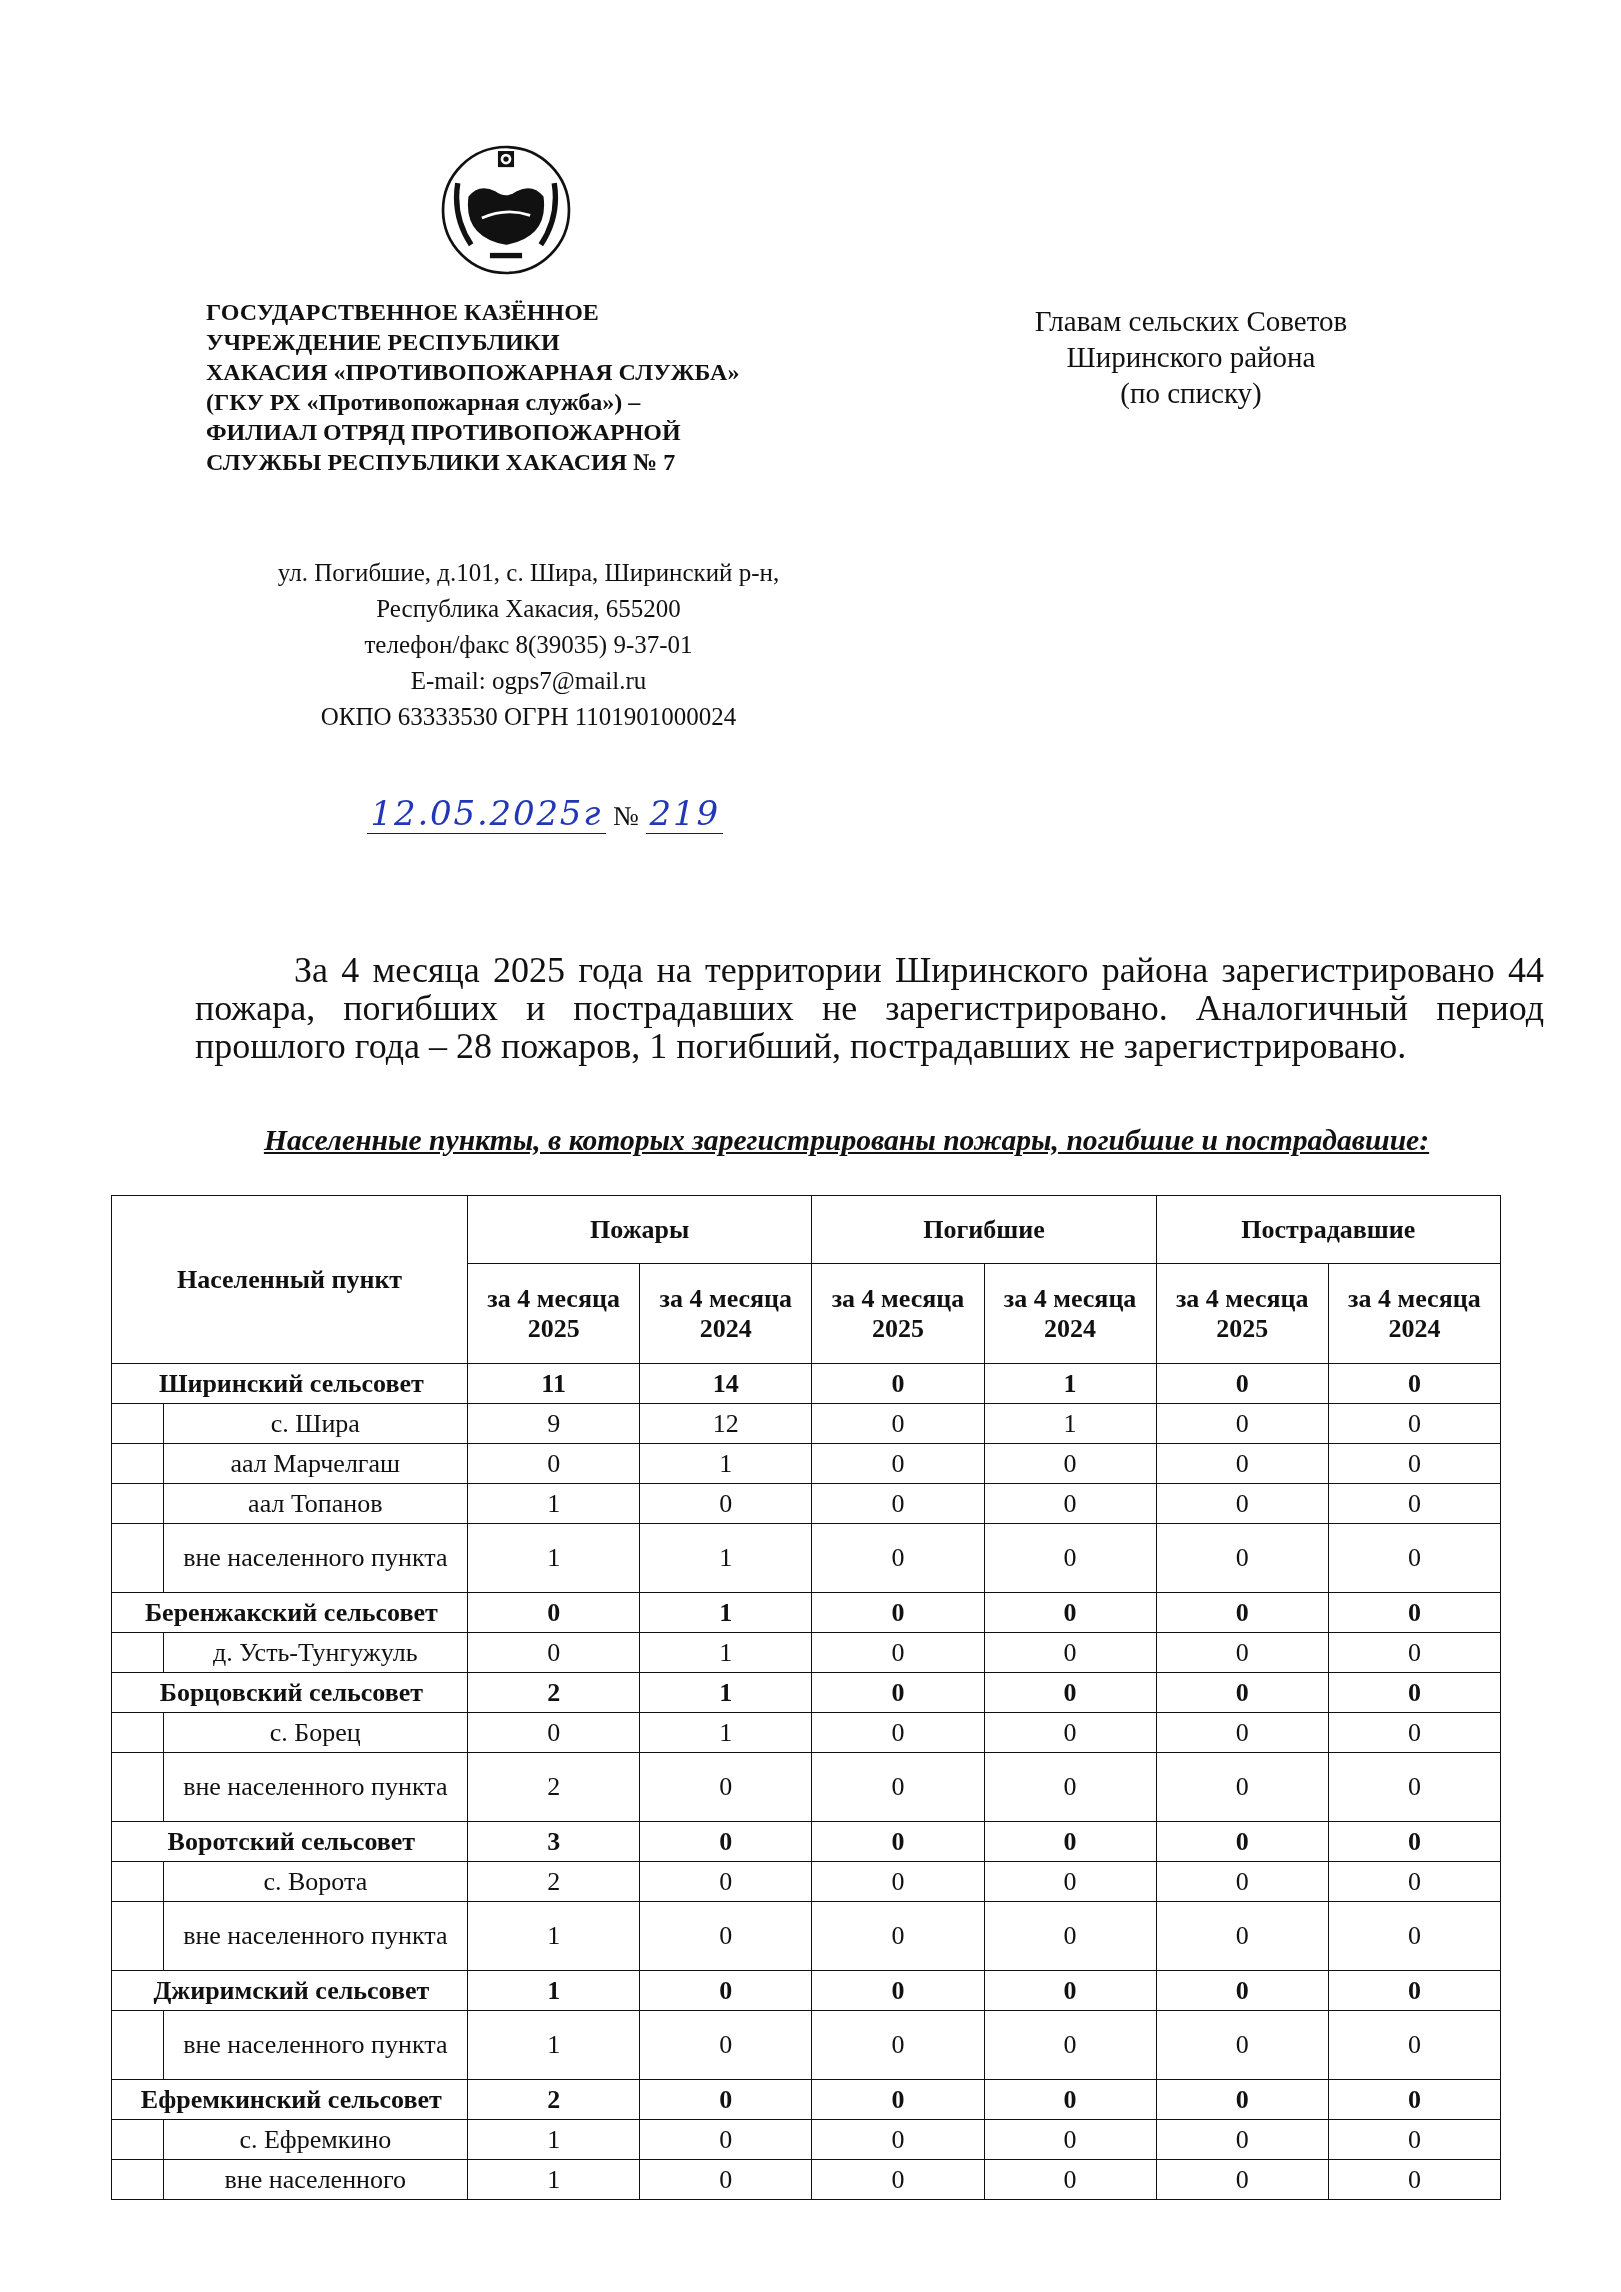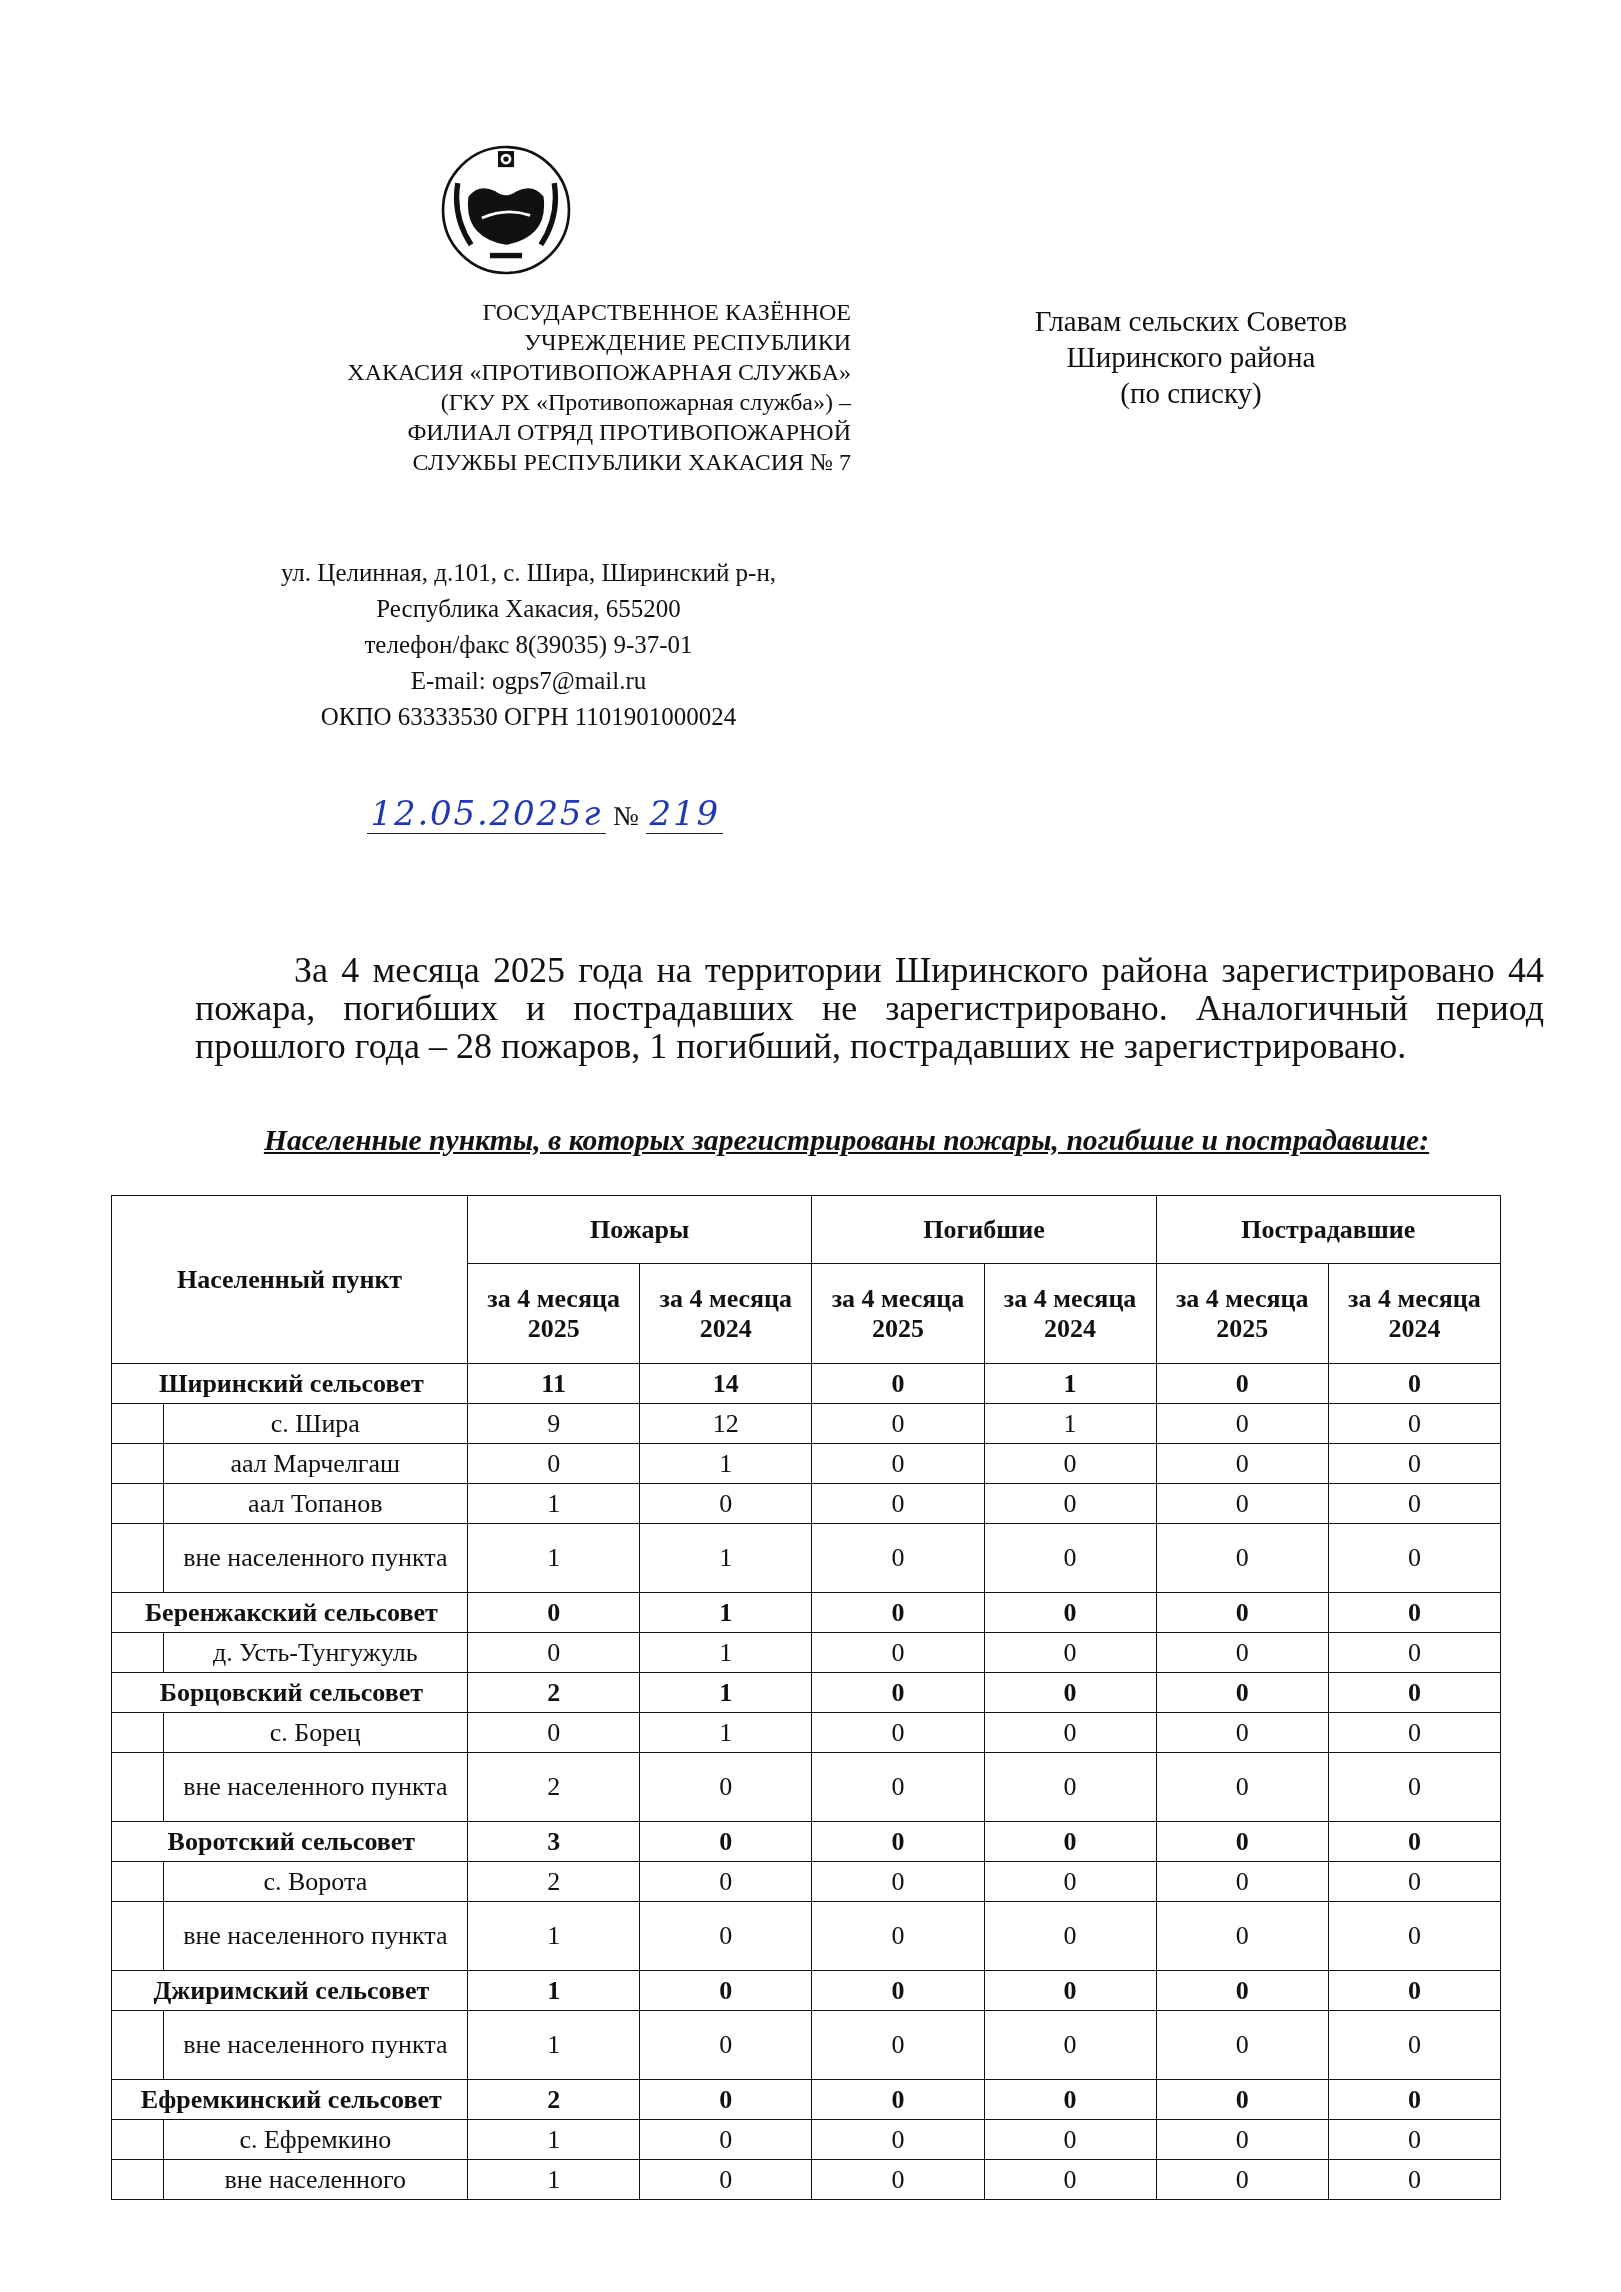--- a/index.html
+++ b/index.html
@@ -1,20 +1,20 @@
 <!DOCTYPE html>
 <html style="font-size:14.3px"><head>
 <meta charset="utf-8">
 <style>
   html, body { margin: 0; padding: 0; background: #ffffff; }
   body { width: 1622px; height: 2293px; position: relative; overflow: hidden;
          font-family: "Liberation Serif", serif; color: #111; }
   .emblem { position: absolute; left: 439px; top: 143px; width: 134px; height: 134px; }
-  .org { position: absolute; left: 206px; top: 297px; width: 645px; text-align: right;
-         font-weight: normal; font-size: 24px; line-height: 30px; }
+  .org { position: absolute; left: 206px; top: 297px; width: 645px; text-align: left;
+         font-weight: bold; font-size: 24px; line-height: 30px; }
   .addr { position: absolute; left: 206px; top: 555px; width: 645px; text-align: center;
           font-size: 25px; line-height: 36px; }
   .regline { position: absolute; left: 367px; top: 793px; font-size: 27px; }
   .hand { font-family: "DejaVu Serif", serif; font-style: italic; color: #2236b8;
           font-size: 34px; border-bottom: 1.8px solid #222; padding: 0 3.6px; letter-spacing: 1.8px; }
   .no { font-size: 27px; margin: 0 7.2px; }
   .recipient { position: absolute; left: 985px; top: 303px; width: 412px; text-align: center;
                font-size: 29px; line-height: 36px; }
   .para { position: absolute; left: 195px; top: 951px; width: 1349px; font-size: 36px;
           line-height: 38px; text-align: justify; }
@@ -53,21 +53,21 @@
 <div class="org">
   <div>ГОСУДАРСТВЕННОЕ КАЗЁННОЕ</div>
   <div>УЧРЕЖДЕНИЕ РЕСПУБЛИКИ</div>
   <div>ХАКАСИЯ «ПРОТИВОПОЖАРНАЯ СЛУЖБА»</div>
   <div>(ГКУ РХ «Противопожарная служба») –</div>
   <div>ФИЛИАЛ ОТРЯД ПРОТИВОПОЖАРНОЙ</div>
   <div>СЛУЖБЫ РЕСПУБЛИКИ ХАКАСИЯ № 7</div>
 </div>
 
 <div class="addr">
-  <div>ул. Целинная, д.101, с. Шира, Ширинский р-н,</div>
+  <div>ул. Погибшие, д.101, с. Шира, Ширинский р-н,</div>
   <div>Республика Хакасия, 655200</div>
   <div>телефон/факс 8(39035) 9-37-01</div>
   <div>E-mail: ogps7@mail.ru</div>
   <div>ОКПО 63333530 ОГРН 1101901000024</div>
 </div>
 
 <div class="regline">
   <span class="hand">12.05.2025г</span><span class="no">№</span><span class="hand">219</span>
 </div>
 

